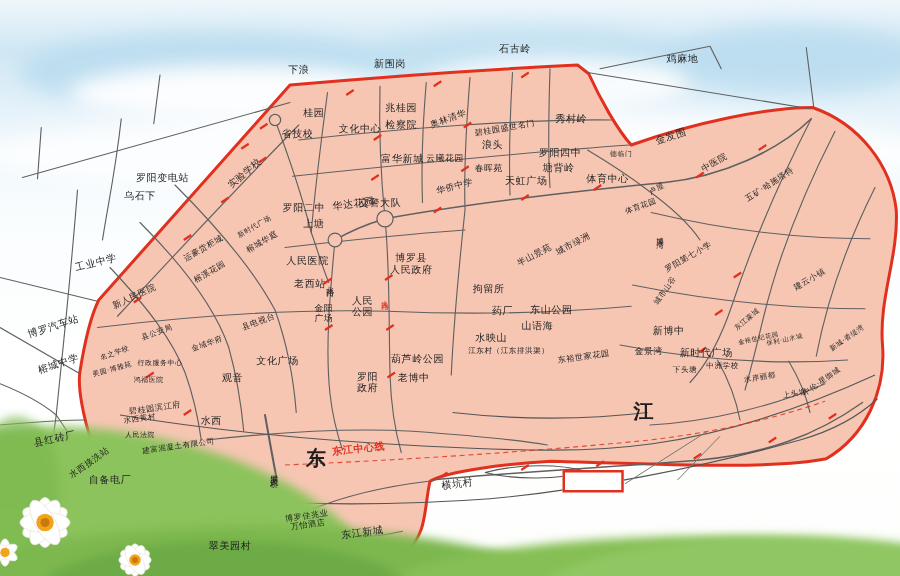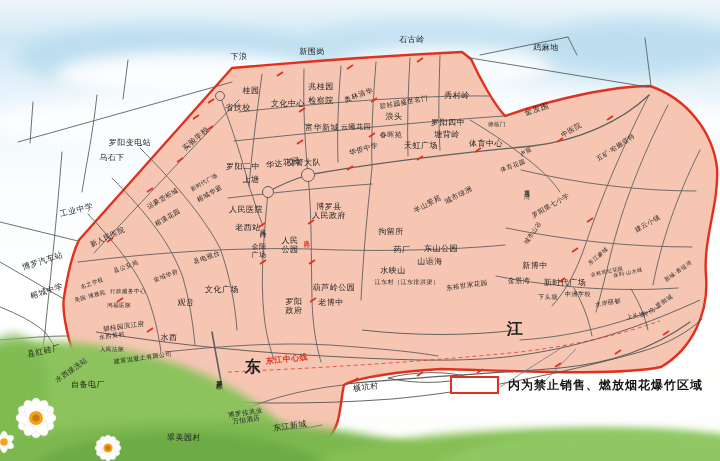--- a/index.html
+++ b/index.html
@@ -212,21 +212,20 @@
       <span class="map-label" style="left: 143px; top: 358px; font-size: 6px; transform: translate(-50%, -50%) rotate(-8deg);">建富混凝土有限公司</span>
       <span class="map-label v" style="left: 219px; top: 377px; font-size: 6.5px; transform: translate(-50%, -50%);">博罗大桥</span>
       <span class="map-label" style="left: 253px; top: 367px; font-size: 16px; font-weight: bold; transform: translate(-50%, -50%);">东</span>
       <span class="map-label" style="left: 515px; top: 329px; font-size: 16px; font-weight: bold; transform: translate(-50%, -50%);">江</span>
       <span class="map-label" style="left: 287px; top: 360px; font-weight: bold; color: var(--red-label); transform: translate(-50%, -50%) rotate(-6deg);">东江中心线</span>
     </div>
 
 
   <div id="legend">
     <span class="swatch"></span>
-    <span class="txt">内为禁止销售、燃放烟花爆竹区域</span>
   </div>
 
   <div class="grass" style="left:-120px;bottom:-95px;width:430px;height:210px;background:#8cc35c;transform:rotate(10deg);"></div>
   <div class="grass" style="left:-60px;bottom:-78px;width:520px;height:118px;background:#7db84f;"></div>
   <div class="grass" style="left:280px;bottom:-88px;width:560px;height:120px;background:#86bf55;"></div>
   <div class="grass" style="right:-120px;bottom:-80px;width:420px;height:112px;background:#90c763;"></div>
   <div class="grass" style="left:30px;bottom:-58px;width:300px;height:86px;background:#69a844;opacity:.8;"></div>
   <div class="grass" style="left:-22px;bottom:8px;width:70px;height:120px;background:#7ab84e;opacity:.65;"></div>
 
   <svg id="flowers" width="720" height="461" viewBox="0 0 720 461">

